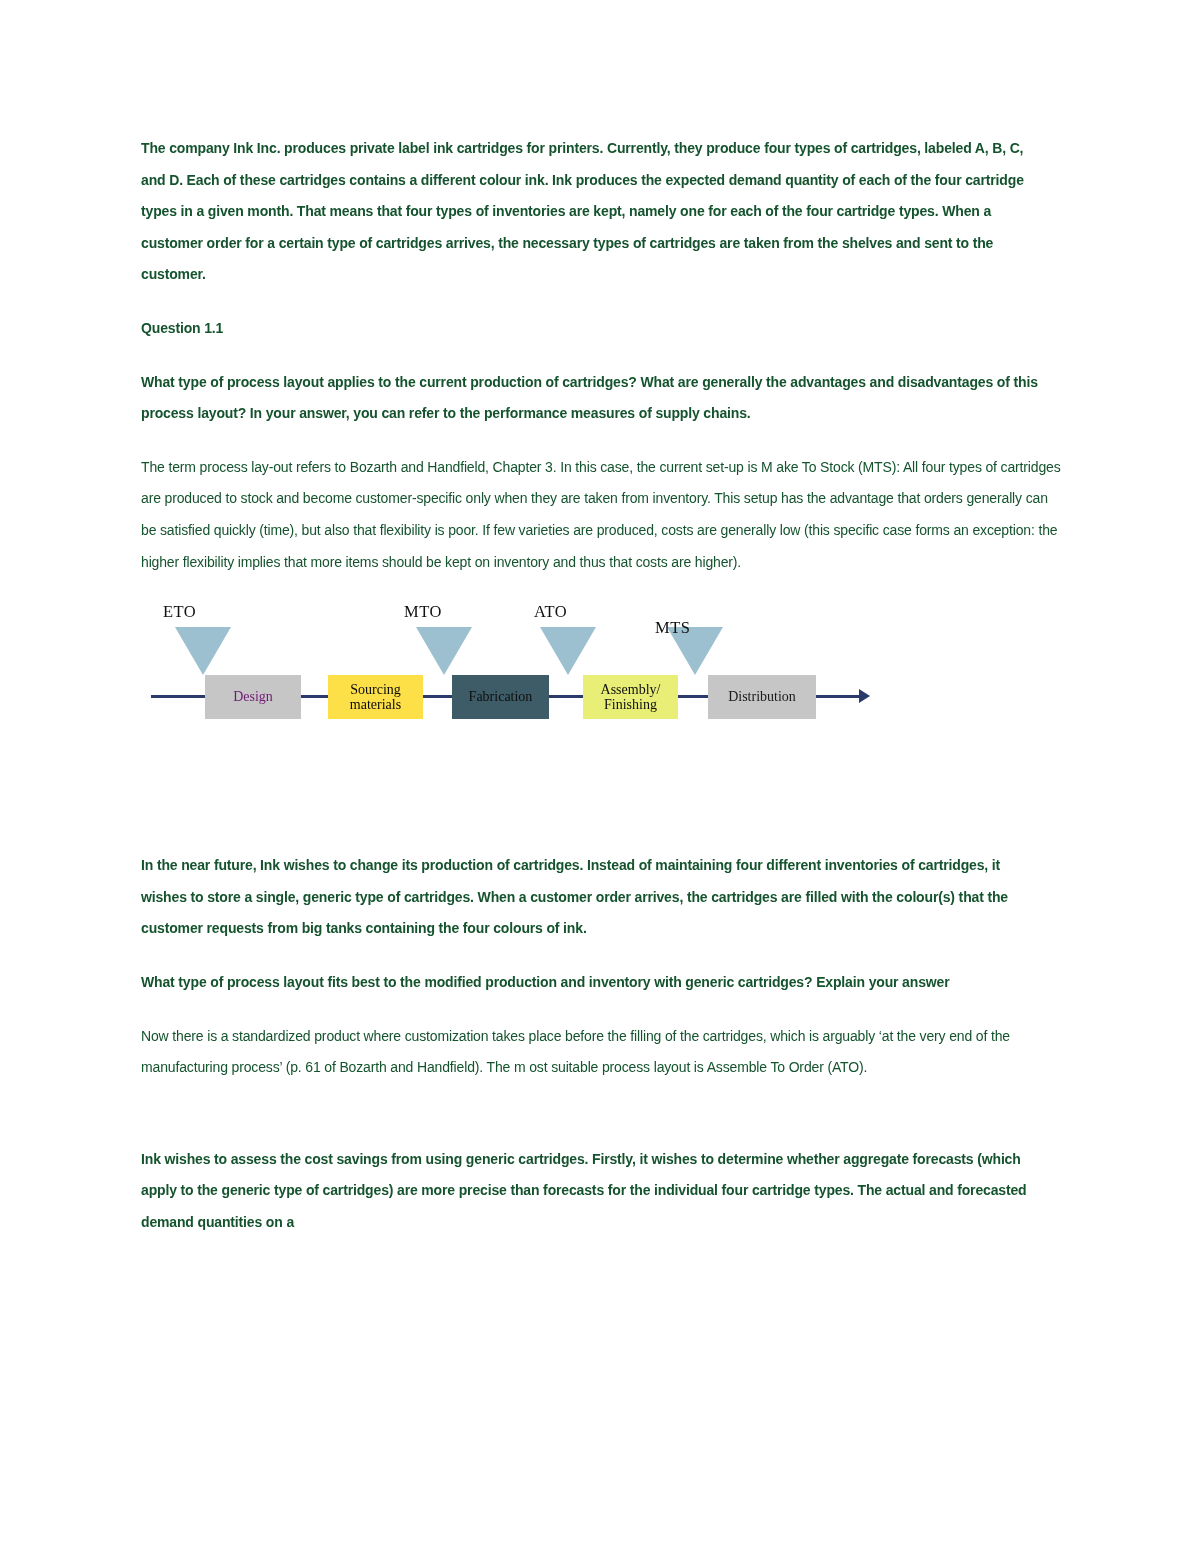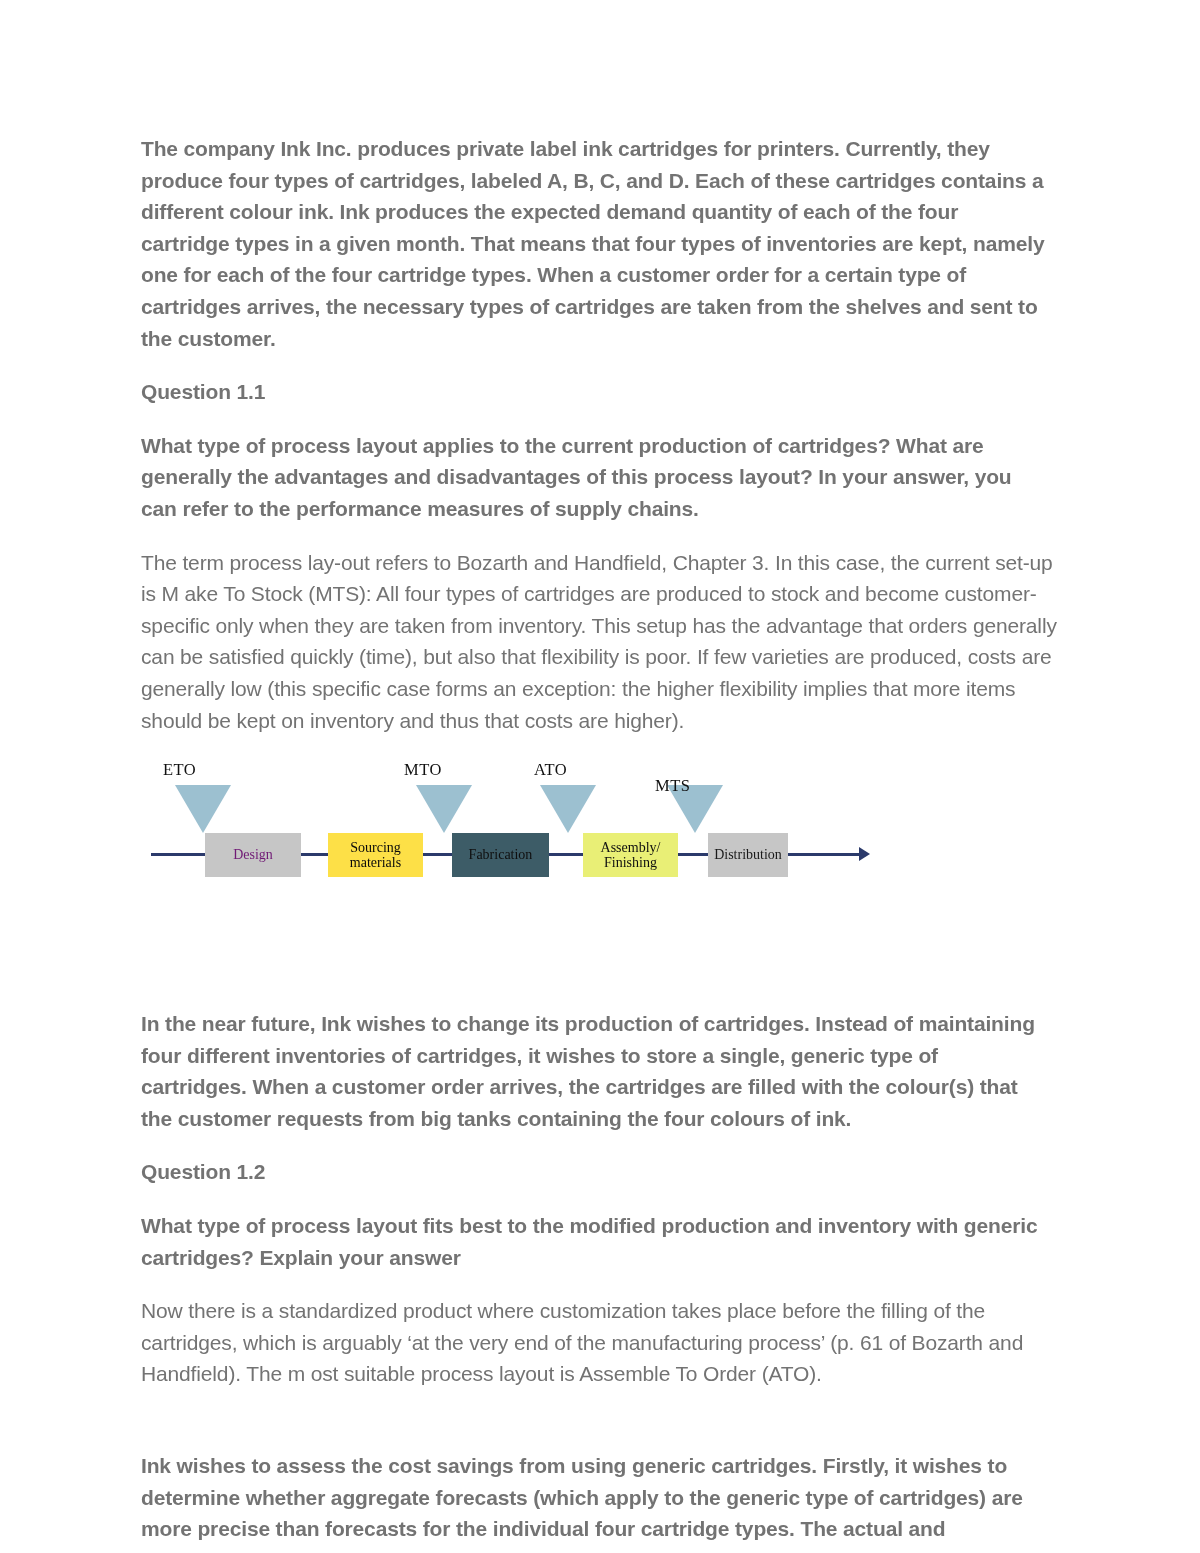--- a/index.html
+++ b/index.html
@@ -24,24 +24,24 @@
     background: #ffffff;
   }
   .content {
     position: absolute;
     left: 141px;
     top: 133px;
     width: 906px;
   }
   p {
     margin: 0 0 22px 0;
-    font-size: 21px;
+    font-size: 14px;
     line-height: 31.6px;
     letter-spacing: -0.15px;
-    color: #737373;
+    color: #14532d;
     text-align: left;
   }
   p.bold {
     font-weight: bold;
   }
   p.reg {
     font-weight: normal;
   }
   p.heading {
     font-weight: bold;
@@ -137,39 +137,38 @@
           </div>
           <div class="pbox" style="left: 187px; width: 95px; background: #fde047; color: rgb(10, 10, 10);">
             <span>Sourcing materials</span>
           </div>
           <div class="pbox" style="left: 311px; width: 97px; background: rgb(61, 92, 103); color: rgb(15, 15, 15); justify-content: center;">
             <span>Fabrication</span>
           </div>
           <div class="pbox" style="left: 442px; width: 95px; background: rgb(233, 239, 118); color: rgb(15, 15, 15);">
             <span>Assembly/ Finishing</span>
           </div>
-          <div class="pbox" style="left: 567px; width: 80px; background: rgb(198, 198, 198); color: rgb(26, 26, 26);">
+          <div class="pbox" style="left: 567px; width: 108px; background: rgb(198, 198, 198); color: rgb(26, 26, 26);">
             <span>Distribution</span>
           </div>
           <div class="tri" style="left: 34px; top: -11px; border-top-color: rgb(156, 192, 208);"></div>
           <div class="tri-label" style="left: 22px; top: -36px;">ETO</div>
           <div class="tri" style="left: 275px; top: -11px; border-top-color: rgb(156, 192, 208);"></div>
           <div class="tri-label" style="left: 263px; top: -36px;">MTO</div>
           <div class="tri" style="left: 399px; top: -11px; border-top-color: rgb(156, 192, 208);"></div>
           <div class="tri-label" style="left: 393px; top: -36px;">ATO</div>
           <div class="tri" style="left: 526px; top: -11px; border-top-color: rgb(156, 192, 208);"></div>
           <div class="tri-label" style="left: 514px; top: -36px; margin-top: 16px;">MTS</div>
         </div>
     </div>
 
     <div class="spacer-xl"></div>
 
     <p class="bold">In the near future, Ink wishes to change its production of cartridges. Instead of maintaining four different inventories of cartridges, it wishes to store a single, generic type of cartridges. When a customer order arrives, the cartridges are filled with the colour(s) that the customer requests from big tanks containing the four colours of ink.</p>
 
-    <p class="heading">Question 1.2</p>
 
     <p class="bold">What type of process layout fits best to the modified production and inventory with generic cartridges? Explain your answer</p>
 
     <p class="reg wide">Now there is a standardized product where customization takes place before the filling of the cartridges, which is arguably ‘at the very end of the manufacturing process’ (p. 61 of Bozarth and Handfield). The m ost  suitable process layout is Assemble To Order (ATO).</p>
 
     <div class="spacer-lg"></div>
 
     <p class="bold">Ink wishes to assess the cost savings from using generic cartridges. Firstly, it wishes to determine whether aggregate forecasts (which apply to the generic type of cartridges) are more precise than forecasts for the individual four cartridge types. The actual and forecasted demand quantities on a</p>
 
   </div>

